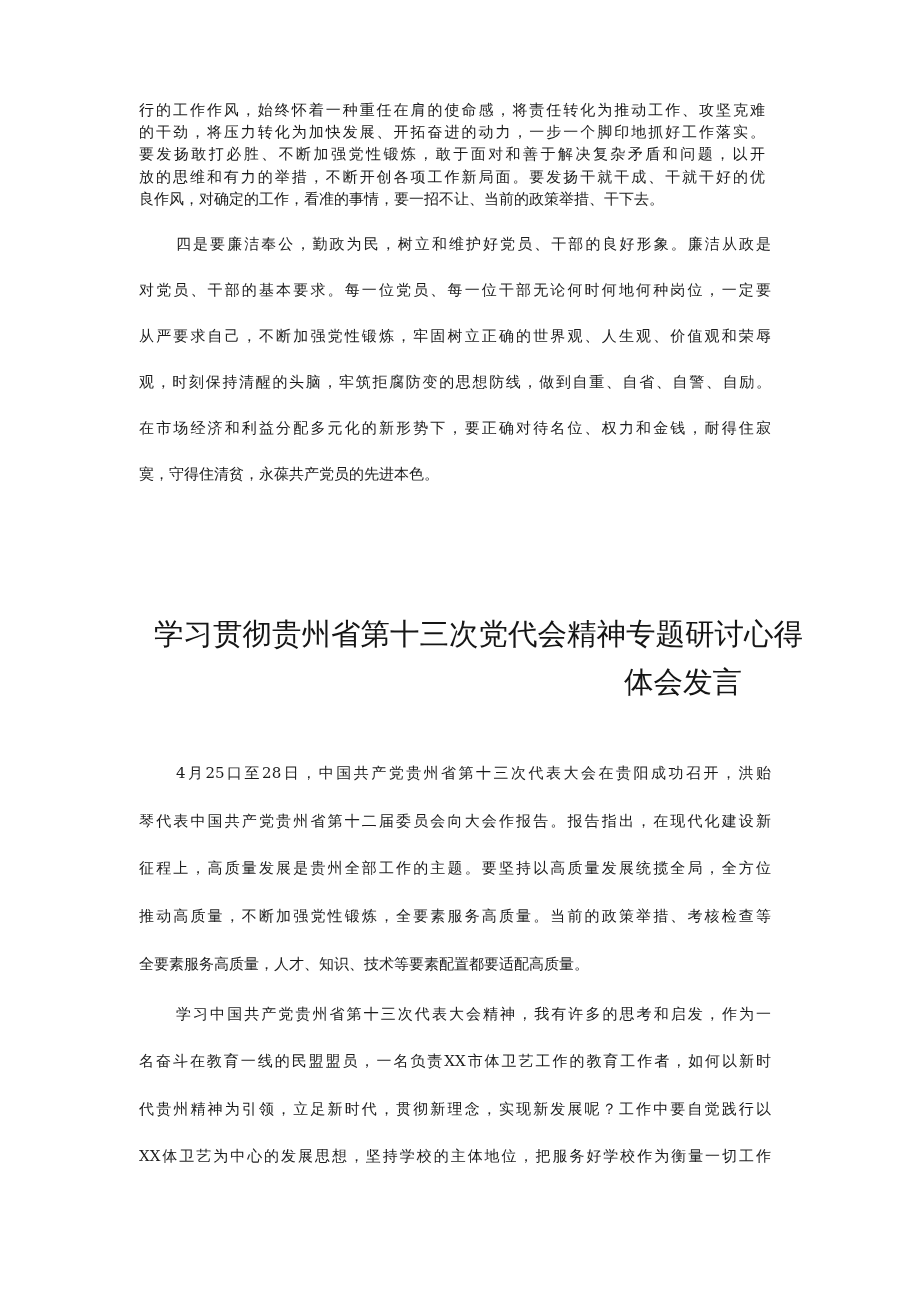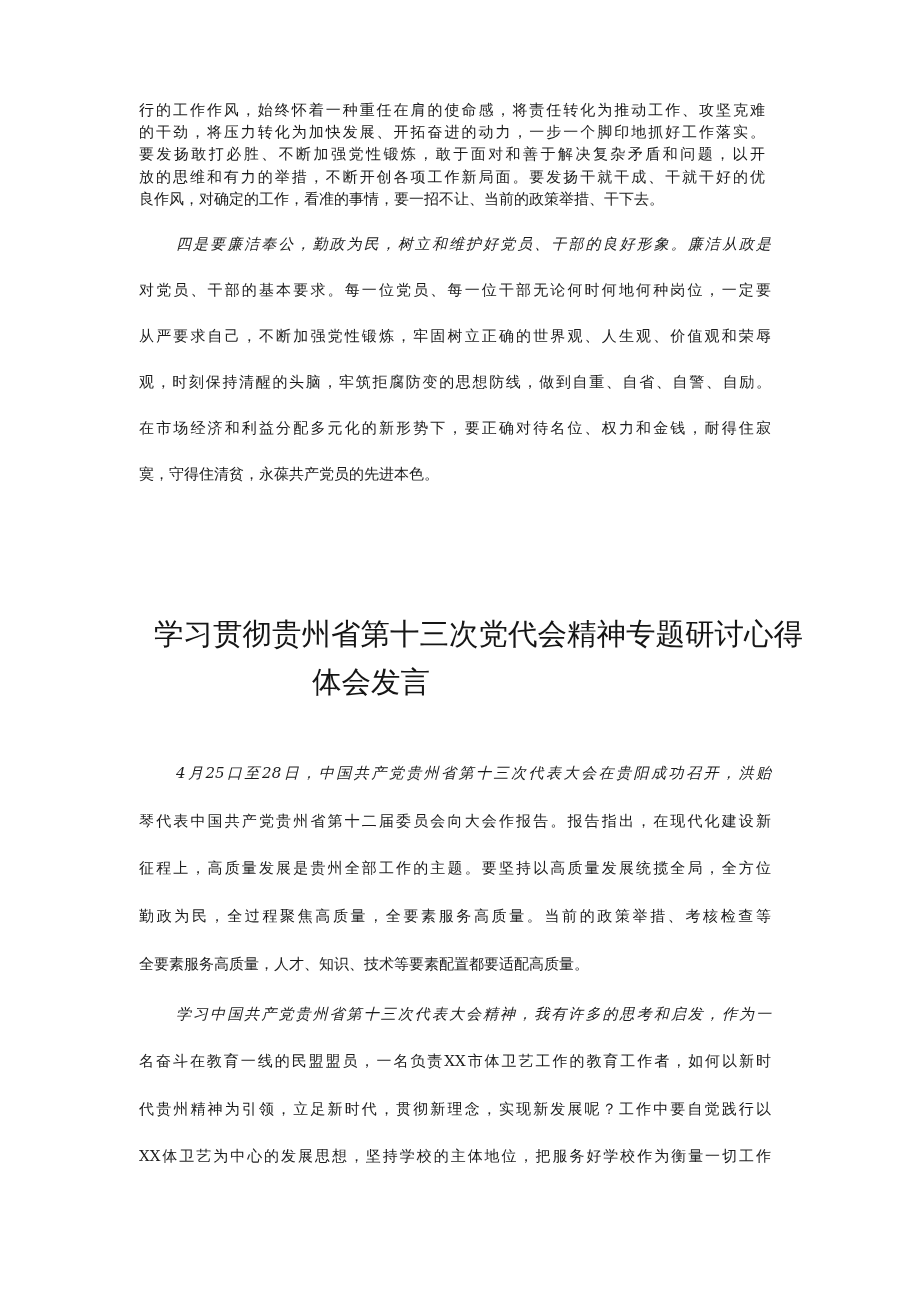--- a/index.html
+++ b/index.html
@@ -28,27 +28,27 @@
       width: 632px;
       white-space: nowrap;
       font-size: 15px;
       line-height: 24px;
       height: 24px;
       text-align: justify;
       text-align-last: justify;
       letter-spacing: 0;
     }
     .line.last { text-align-last: left; }
-    .line.indent { left: 176px; width: 595px; font-style: italic; }
+    .line.indent { left: 176px; width: 595px; }
     .p1 .line { width: 626px; }
     .title-line {
       position: absolute;
       left: 0;
       width: 742px;
-      text-align: center;
+      text-align: right;
       font-size: 29.5px;
       line-height: 36px;
       height: 36px;
       white-space: nowrap;
       color: #151515;
     }
     .title-line.first {
       left: 154px;
       width: 614px;
       text-align: justify;
@@ -79,21 +79,21 @@
 
   <div>
     <div class="title-line first" style="top:616px">学习贯彻贵州省第十三次党代会精神专题研讨心得</div>
     <div class="title-line" style="top:664px">体会发言</div>
   </div>
 
   <div>
     <div class="line indent" style="top:761px">4月25口至28日，中国共产党贵州省第十三次代表大会在贵阳成功召开，洪贻</div>
     <div class="line" style="top:809px">琴代表中国共产党贵州省第十二届委员会向大会作报告。报告指出，在现代化建设新</div>
     <div class="line" style="top:856px">征程上，高质量发展是贵州全部工作的主题。要坚持以高质量发展统揽全局，全方位</div>
-    <div class="line" style="top:904px">勤政为民，全过程聚焦高质量，全要素服务高质量。当前的政策举措、考核检查等</div>
+    <div class="line" style="top:904px">推动高质量，不断加强党性锻炼，全要素服务高质量。当前的政策举措、考核检查等</div>
     <div class="line last" style="top:952px">全要素服务高质量，人才、知识、技术等要素配置都要适配高质量。</div>
   </div>
 
   <div>
     <div class="line indent" style="top:1002px">学习中国共产党贵州省第十三次代表大会精神，我有许多的思考和启发，作为一</div>
     <div class="line" style="top:1049px">名奋斗在教育一线的民盟盟员，一名负责XX市体卫艺工作的教育工作者，如何以新时</div>
     <div class="line" style="top:1097px">代贵州精神为引领，立足新时代，贯彻新理念，实现新发展呢？工作中要自觉践行以</div>
     <div class="line" style="top:1144px">XX体卫艺为中心的发展思想，坚持学校的主体地位，把服务好学校作为衡量一切工作</div>
   </div>
 

